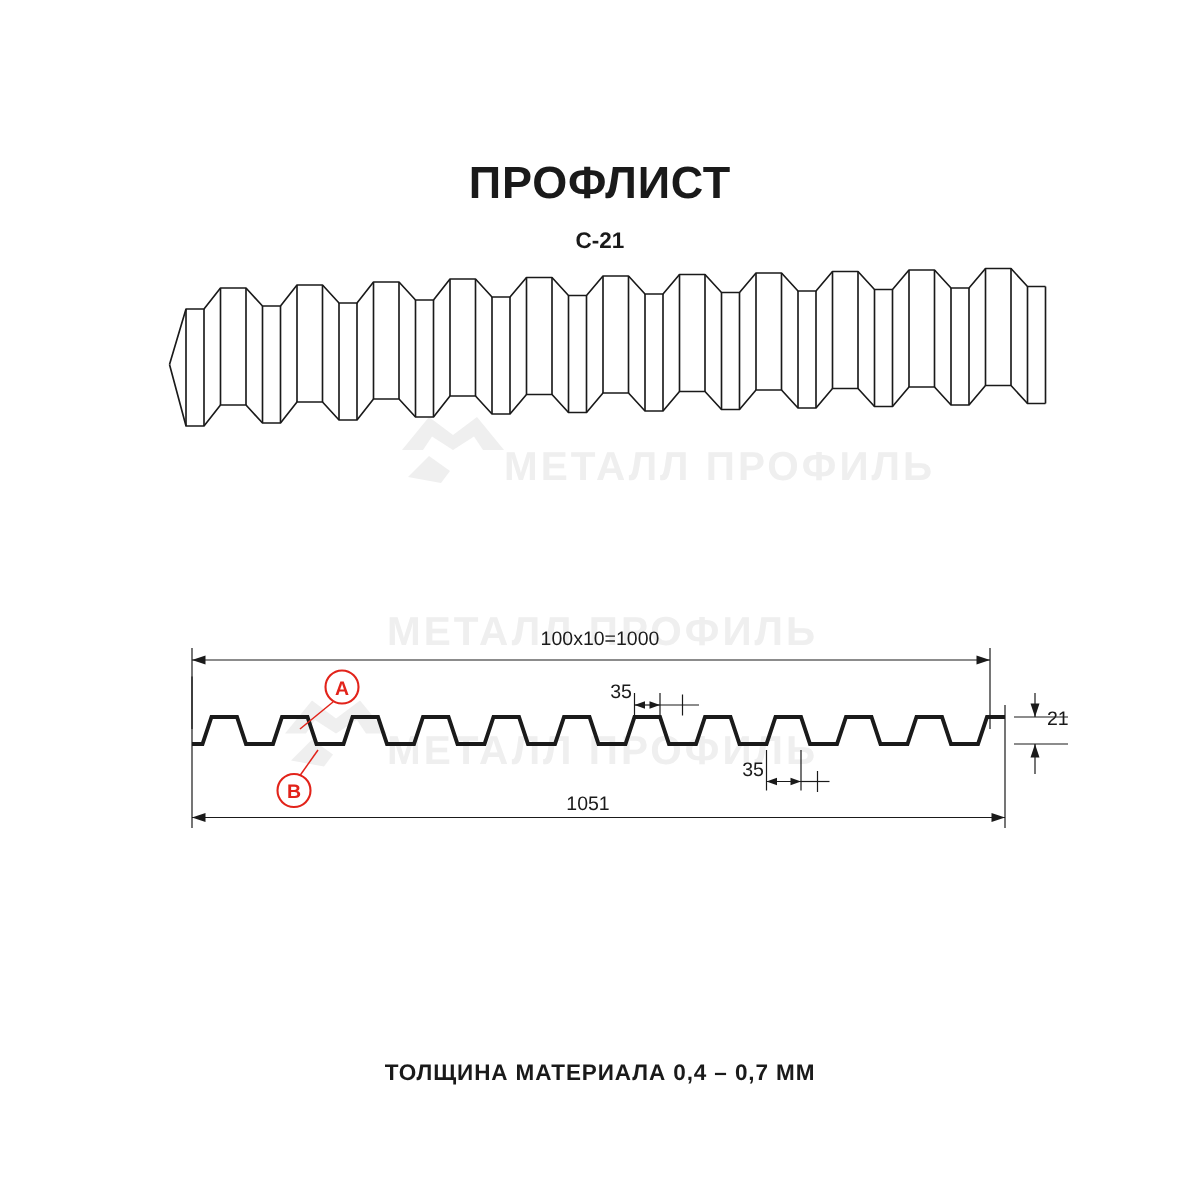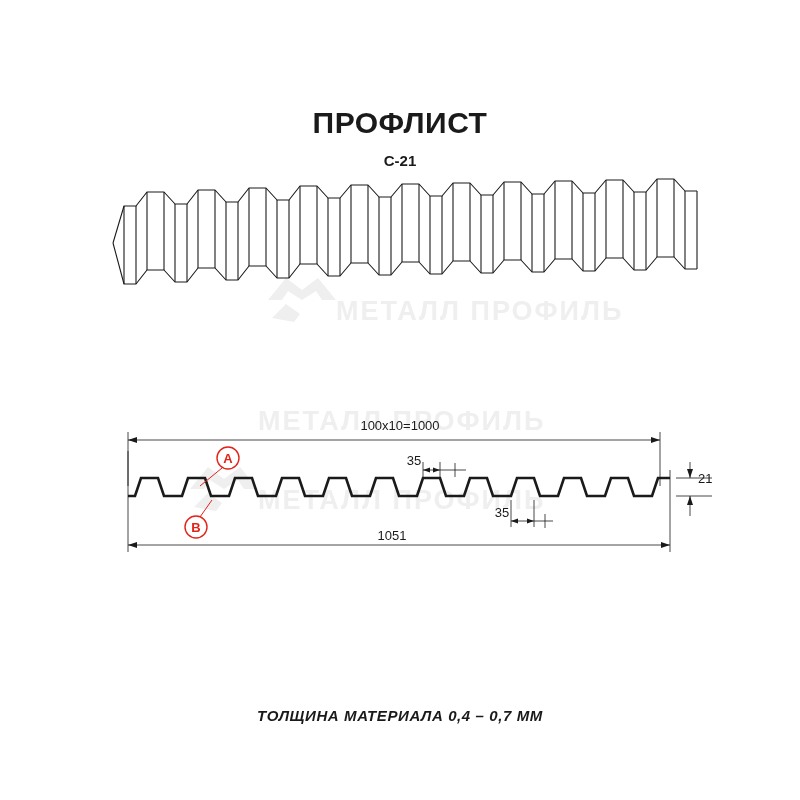--- a/index.html
+++ b/index.html
@@ -45,21 +45,20 @@
   .footer-note {
     position: absolute;
     left: 0;
     top: 707px;
     width: 800px;
     text-align: center;
     font-size: 15px;
     font-weight: bold;
     letter-spacing: 0.6px;
     color: #1a1a1a;
-    font-style: italic;
   }
   svg.art {
     position: absolute;
     left: 0;
     top: 0;
   }
   .wm {
     fill: #efefef;
   }
   .wm-text {

